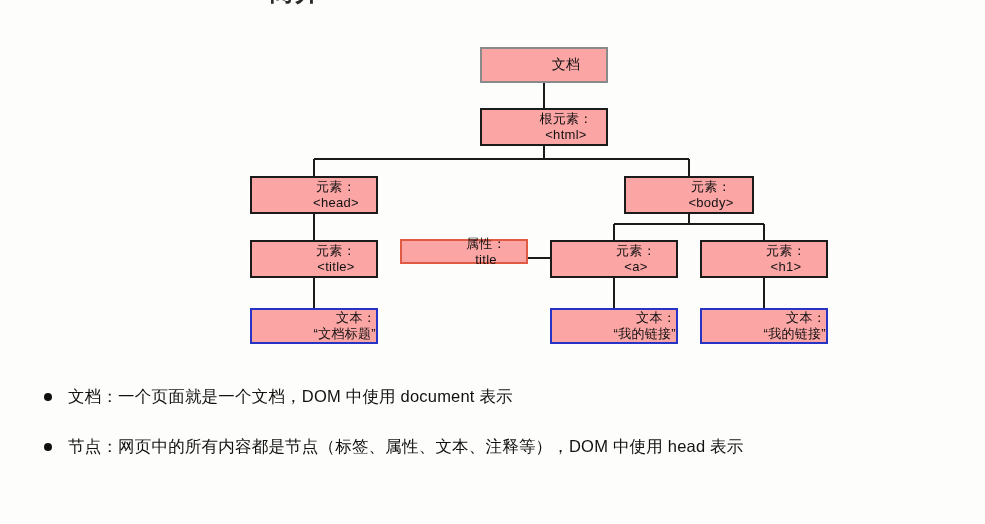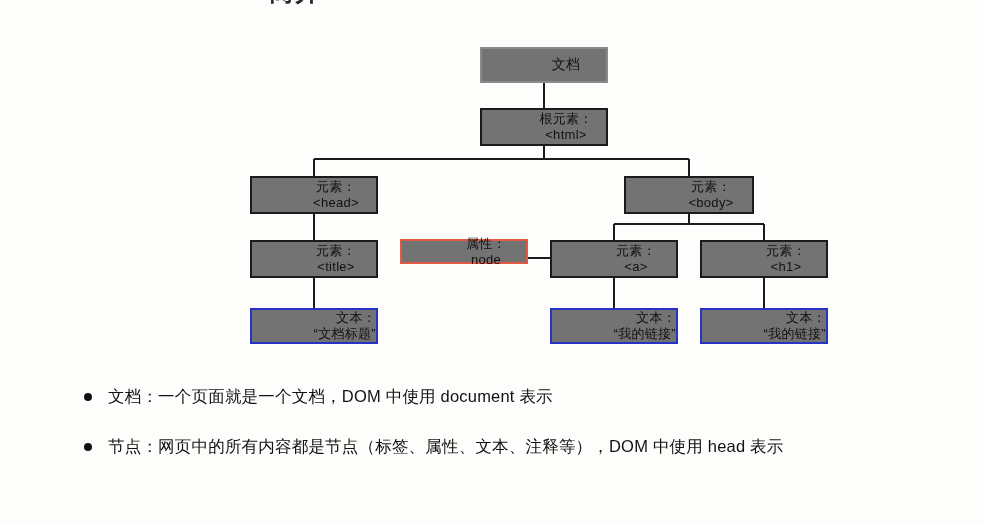--- a/index.html
+++ b/index.html
@@ -46,21 +46,21 @@
   }
   #dom-tree-diagram svg {
     position: absolute;
     left: 0;
     top: 0;
   }
 
   .node-box {
     position: absolute;
     box-sizing: border-box;
-    background: #737373;
+    background: #fca5a5;
     display: flex;
     flex-direction: column;
     align-items: center;
     justify-content: center;
     text-align: center;
     line-height: 1.22;
     font-size: 13px;
     letter-spacing: 0.3px;
     color: #111;
     padding-left: 44px;
@@ -89,21 +89,20 @@
   #notes-list li {
     position: relative;
     padding-left: 68px;
     height: 50px;
     display: flex;
     align-items: center;
     font-size: 16.5px;
     color: #111;
     letter-spacing: 0.2px;
     white-space: nowrap;
-    margin-left: 40px;
   }
   #notes-list li .bullet {
     position: absolute;
     left: 44px;
     top: 50%;
     margin-top: -4px;
     width: 8px;
     height: 8px;
     border-radius: 50%;
     background: #111;
@@ -162,21 +161,21 @@
     <span class="l2">&lt;body&gt;</span>
   </div>
 
   <div class="node-box bd-black" style="left:250px; top:240px; width:128px; height:38px;">
     <span class="l1">元素：</span>
     <span class="l2">&lt;title&gt;</span>
   </div>
 
   <div class="node-box bd-red" style="left:400px; top:239px; width:128px; height:25px;">
     <span class="l1">属性：</span>
-    <span class="l2">node</span>
+    <span class="l2">title</span>
   </div>
 
   <div class="node-box bd-black" style="left:550px; top:240px; width:128px; height:38px;">
     <span class="l1">元素：</span>
     <span class="l2">&lt;a&gt;</span>
   </div>
 
   <div class="node-box bd-black" style="left:700px; top:240px; width:128px; height:38px;">
     <span class="l1">元素：</span>
     <span class="l2">&lt;h1&gt;</span>

